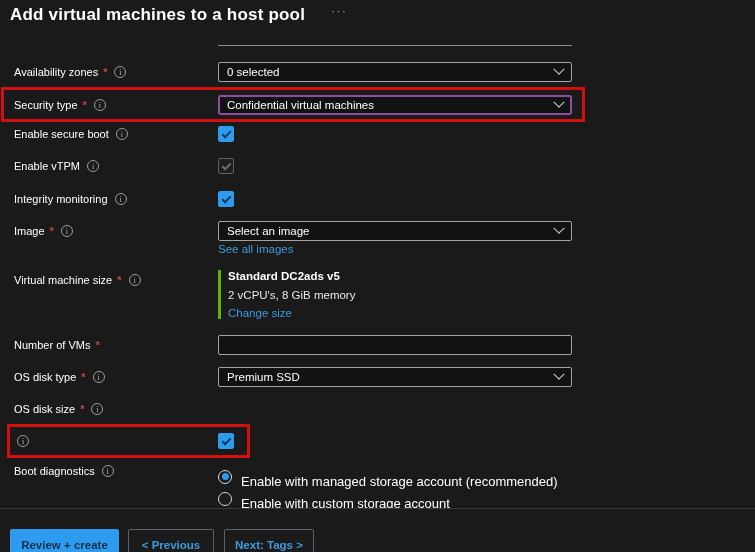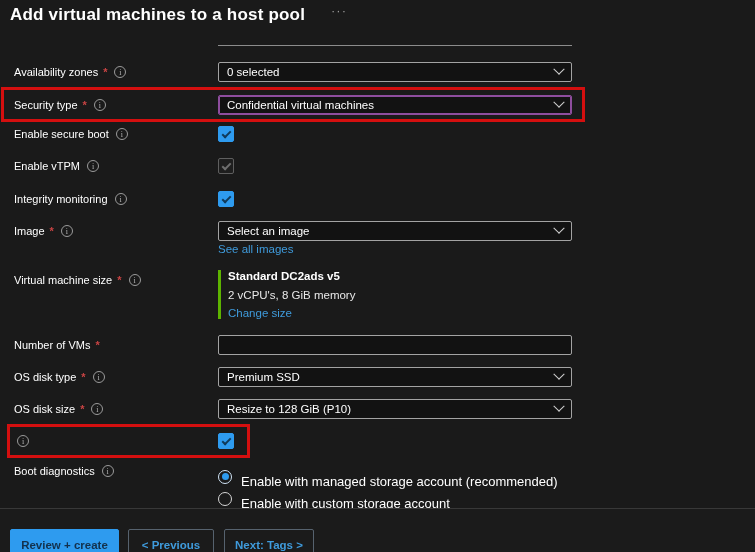--- a/index.html
+++ b/index.html
@@ -214,24 +214,20 @@
   <div class="select" style="top:367px">
     <span>Premium SSD</span>
     <span class="chev"></span>
   </div>
 
   <div class="flabel" style="top:399px">
     <span>OS disk size</span>
       <span class="req">*</span>
     <span class="info"></span>
   </div>
-  <div class="select" style="top:399px">
-    <span>Resize to 128 GiB (P10)</span>
-    <span class="chev"></span>
-  </div>
 
   <div class="flabel" style="top:432px; height:18px">
     <span class="info"></span>
   </div>
   <div class="checkbox checked" style="top:433px">
       <span class="mark"></span>
     </div>
   <div class="red-box" style="left:7px; top:424px; width:243px; height:34px;"></div>
 
   <div class="flabel" style="top:462px; height:18px">

